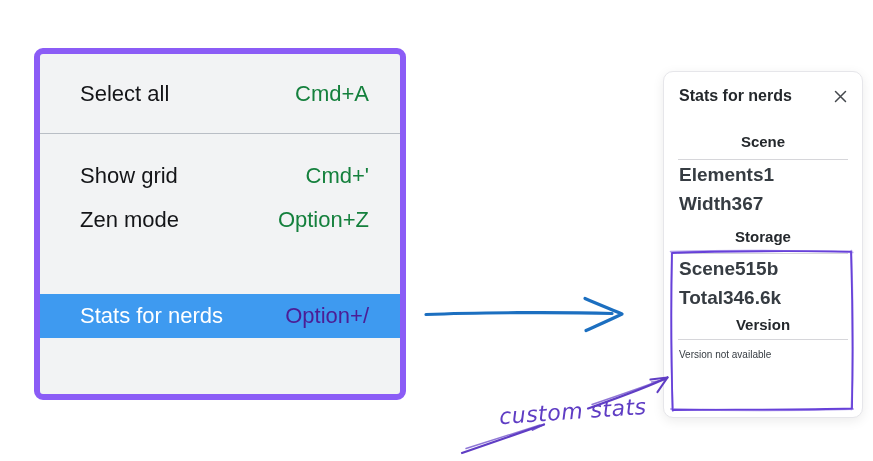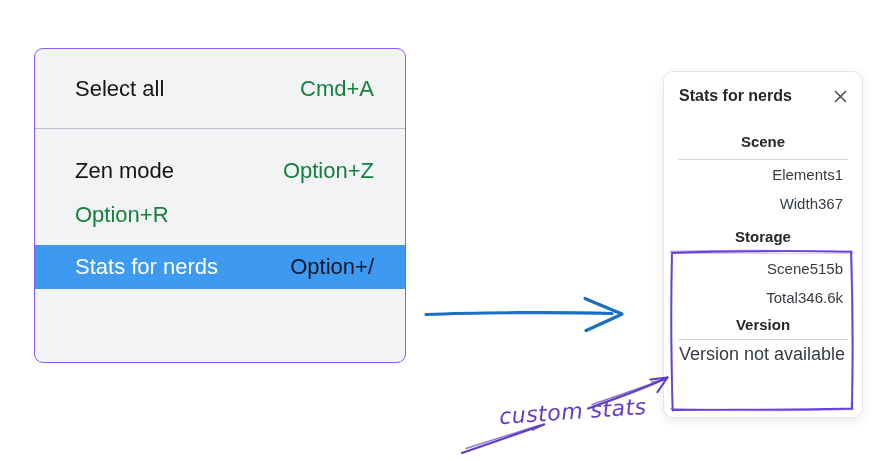--- a/index.html
+++ b/index.html
@@ -3,35 +3,35 @@
 <meta charset="utf-8">
 <style>
   html,body{margin:0;padding:0;background:#ffffff;}
   .stage{
     position:relative;width:873px;height:461px;overflow:hidden;
     font-family:"Liberation Sans", sans-serif;background:#ffffff;
   }
 
   
   .context-menu{
-    position:absolute;left:34px;top:48px;width:372px;height:315px;
-    box-sizing:border-box;background:#f2f3f4;border:1px solid #8b5cf6;
+    position:absolute;left:34px;top:48px;width:372px;height:352px;
+    box-sizing:border-box;background:#f2f3f4;border:6px solid #8b5cf6;
     border-radius:9px;padding-top:18px;z-index:2;
   }
   .menu-item{
     height:44px;display:flex;justify-content:space-between;align-items:center;
     padding:0 31px 0 40px;font-size:22px;color:#141518;cursor:default;
   }
   .menu-item .mi-shortcut{color:#15803d;}
   .menu-divider{height:1px;background:#b9bec5;margin-top:17px;}
   .menu-group{padding-top:20px;}
   .menu-item.highlighted{
     margin-top:8px;background:#3e9af0;color:#ffffff;
   }
-  .menu-item.highlighted .mi-shortcut{color:#0f172a;}
+  .menu-item.highlighted .mi-shortcut{color:#4c1d95;}
 
   
   .stats-panel{
     position:absolute;left:663px;top:71px;width:200px;height:347px;
     box-sizing:border-box;background:#ffffff;border:1px solid #e6e6ea;
     border-radius:10px;box-shadow:0 3px 12px rgba(0,0,0,0.08);z-index:2;
     color:#363c42;
   }
   .panel-header{
     display:flex;justify-content:space-between;align-items:center;
@@ -42,25 +42,25 @@
   .section-h{
     text-align:center;font-size:15px;font-weight:bold;color:#24282c;line-height:20px;
   }
   .section-h.scene{margin-top:26px;}
   .section-h.storage{margin-top:9px;}
   .section-h.version{margin-top:3px;}
   .sec-divider{height:1px;background:#d6d6da;margin:7px 14px 0 14px;}
   .sec-divider.tight{margin-top:6px;}
   .sec-divider.vtight{margin-top:4px;}
   .stat-row{
-    height:29px;display:flex;justify-content:flex-end;align-items:center;
-    padding:0 19px 0 15px;font-size:15px;
+    height:29px;display:flex;justify-content:flex-start;align-items:center;
+    padding:0 19px 0 15px;font-size:19px;font-weight:bold;
   }
   .stat-note{
-    height:29px;display:flex;align-items:center;padding:0 0 0 15px;font-size:18px;
+    height:29px;display:flex;align-items:center;padding:0 0 0 15px;font-size:10px;
   }
 
   
   .annotations{
     position:absolute;left:0;top:0;width:873px;height:461px;
     z-index:5;pointer-events:none;
   }
   .custom-stats-label{
     position:absolute;left:499px;top:399px;z-index:6;
     font-family:"DejaVu Sans", sans-serif;font-style:italic;
@@ -74,25 +74,28 @@
 <div class="stage">
 
   <div class="context-menu">
     <div class="menu-item">
       <span class="mi-label">Select all</span>
       <span class="mi-shortcut">Cmd+A</span>
     </div>
     <div class="menu-divider"></div>
     <div class="menu-group">
       <div class="menu-item">
+        <span class="mi-label">Show grid</span>
+        <span class="mi-shortcut">Cmd+'</span>
+      </div>
+      <div class="menu-item">
         <span class="mi-label">Zen mode</span>
         <span class="mi-shortcut">Option+Z</span>
       </div>
       <div class="menu-item">
-        <span class="mi-shortcut">Option+R</span>
       </div>
       <div class="menu-item highlighted">
         <span class="mi-label">Stats for nerds</span>
         <span class="mi-shortcut">Option+/</span>
       </div>
     </div>
   </div>
 
   <div class="stats-panel">
     <div class="panel-header">

